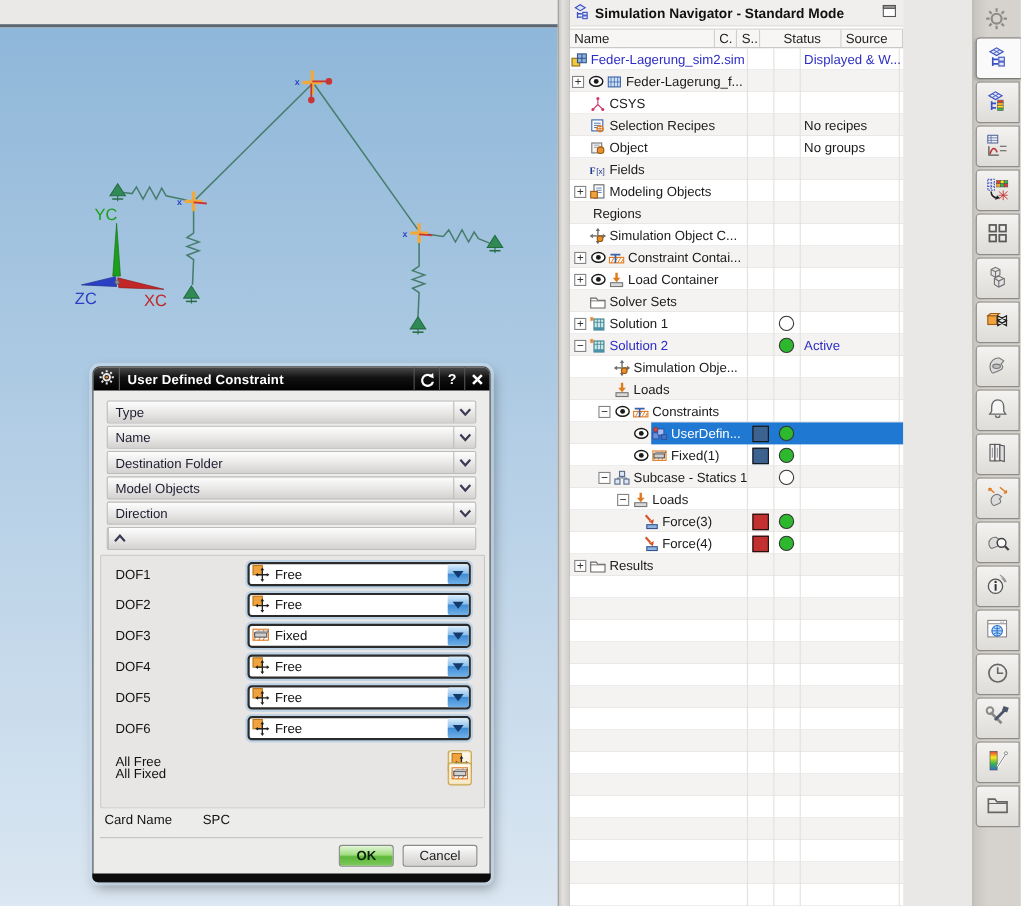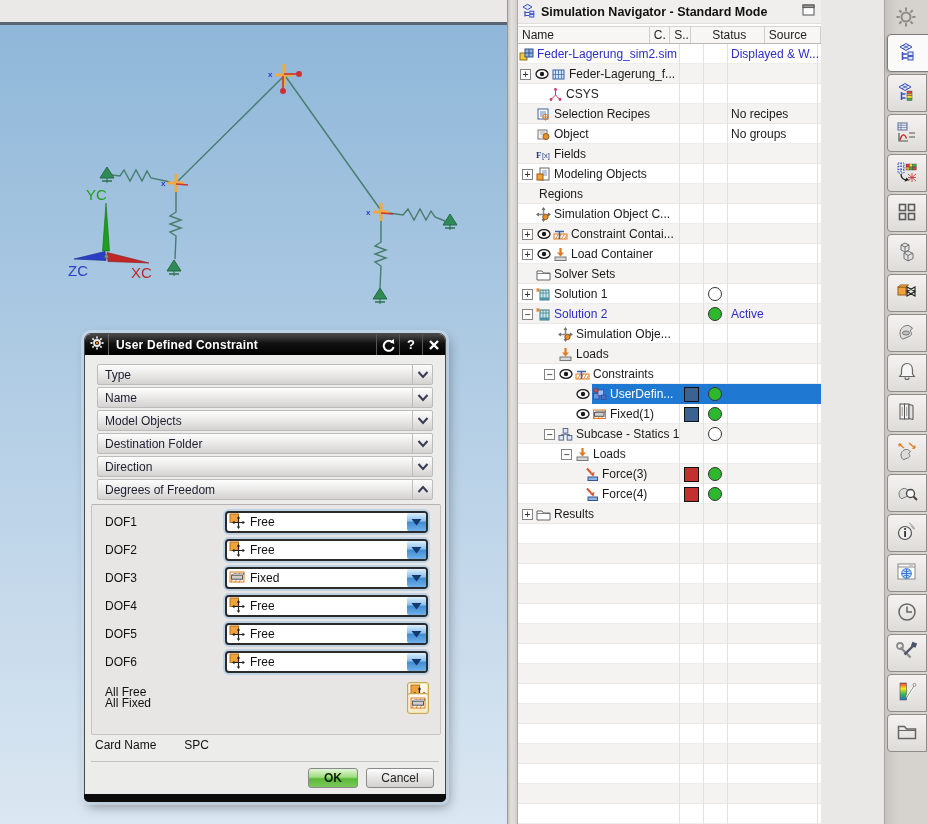--- a/index.html
+++ b/index.html
@@ -220,45 +220,44 @@
           </div>
           <div class="sec-bar">
             <span class="sec-label">Name</span>
     <span class="sec-chev">
               <svg width="12" height="9" viewBox="0 0 12 9">
                 <path d="M1.5 2l4.5 5 4.5-5" fill="none" stroke="#3a3a55" stroke-width="2"></path>
               </svg>
             </span>
           </div>
           <div class="sec-bar">
-            <span class="sec-label">Model Objects</span>
+            <span class="sec-label">Destination Folder</span>
     <span class="sec-chev">
               <svg width="12" height="9" viewBox="0 0 12 9">
                 <path d="M1.5 2l4.5 5 4.5-5" fill="none" stroke="#3a3a55" stroke-width="2"></path>
               </svg>
             </span>
           </div>
           <div class="sec-bar">
-            <span class="sec-label">Destination Folder</span>
+            <span class="sec-label">Model Objects</span>
     <span class="sec-chev">
               <svg width="12" height="9" viewBox="0 0 12 9">
                 <path d="M1.5 2l4.5 5 4.5-5" fill="none" stroke="#3a3a55" stroke-width="2"></path>
               </svg>
             </span>
           </div>
           <div class="sec-bar">
             <span class="sec-label">Direction</span>
     <span class="sec-chev">
               <svg width="12" height="9" viewBox="0 0 12 9">
                 <path d="M1.5 2l4.5 5 4.5-5" fill="none" stroke="#3a3a55" stroke-width="2"></path>
               </svg>
             </span>
           </div>
           <div class="sec-bar">
-            <span class="sec-label">Degrees of Freedom</span>
     <span class="sec-chev">
               <svg width="12" height="9" viewBox="0 0 12 9">
                 <path d="M1.5 7l4.5-5 4.5 5" fill="none" stroke="#3a3a55" stroke-width="2"></path>
               </svg>
             </span>
           </div>
         </div>
       <div class="dof-group" id="dof-group">
           <div class="dof-row" style="top:3px">
     <span class="dof-label">DOF1</span>
@@ -490,21 +489,21 @@
             <span class="tree-icon">
               <svg width="15" height="15" viewBox="0 0 15 15">
                 <rect x="2" y="3" width="11" height="9" fill="#cfe3f7" stroke="#3a62a8"></rect>
                 <path d="M2 7.5h11M7.5 3v9M4.5 3v9M10.5 3v9" stroke="#3a62a8" stroke-width=".7"></path>
               </svg>
             </span>
             <span class="nr-label" style="color:#1a1a1a">Feder-Lagerung_f...</span>
           </div>
         </div>
         <div class="nav-row">
-          <div class="nr-content" style="left: 16px; text-align: right;">
+          <div class="nr-content" style="left: 4px; text-align: right;">
             <span class="tree-spacer"></span>
             <span class="tree-icon">
               <svg width="15" height="15" viewBox="0 0 15 15">
                 <g stroke="#d6336c" fill="none">
                   <path d="M7.5 8V2.5M7.5 8L3 12.5M7.5 8l4.5 4.5"></path>
                 </g>
                 <circle cx="7.5" cy="2.5" r="1.4" fill="#d6336c"></circle>
                 <circle cx="3" cy="12.5" r="1.4" fill="#d6336c"></circle>
                 <circle cx="12" cy="12.5" r="1.4" fill="#d6336c"></circle>
               </svg>

